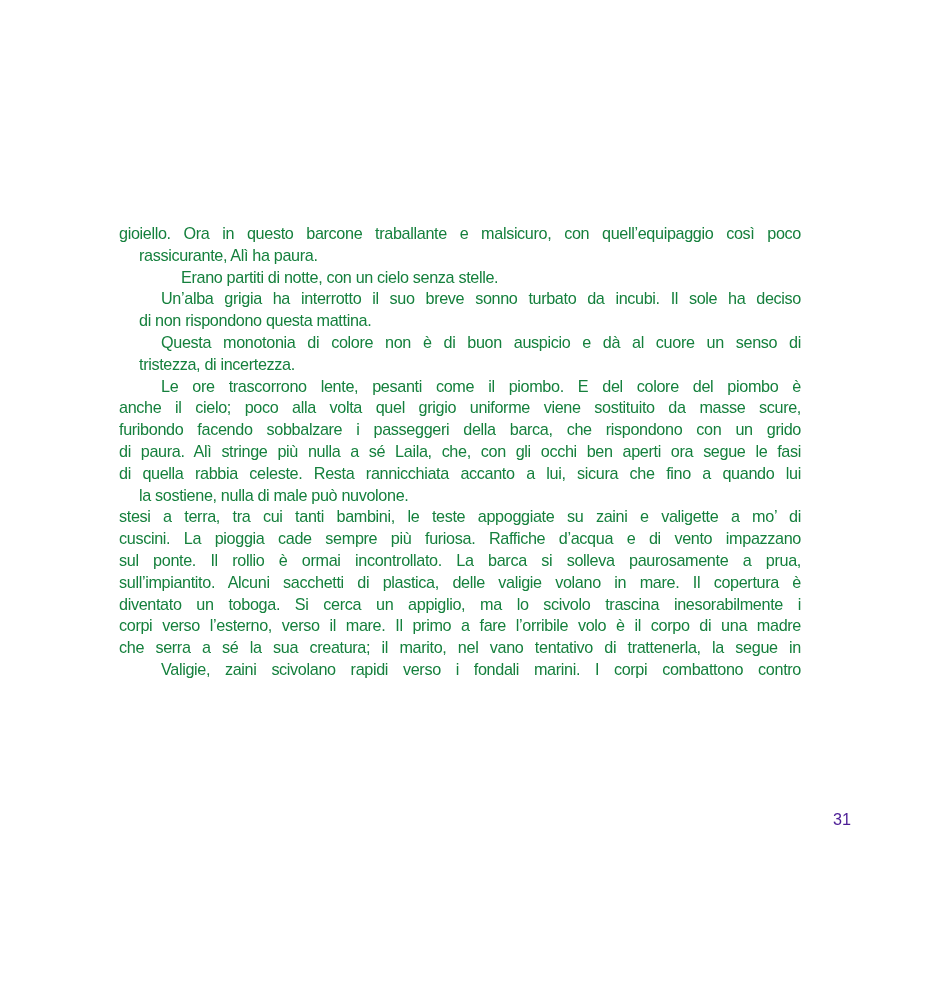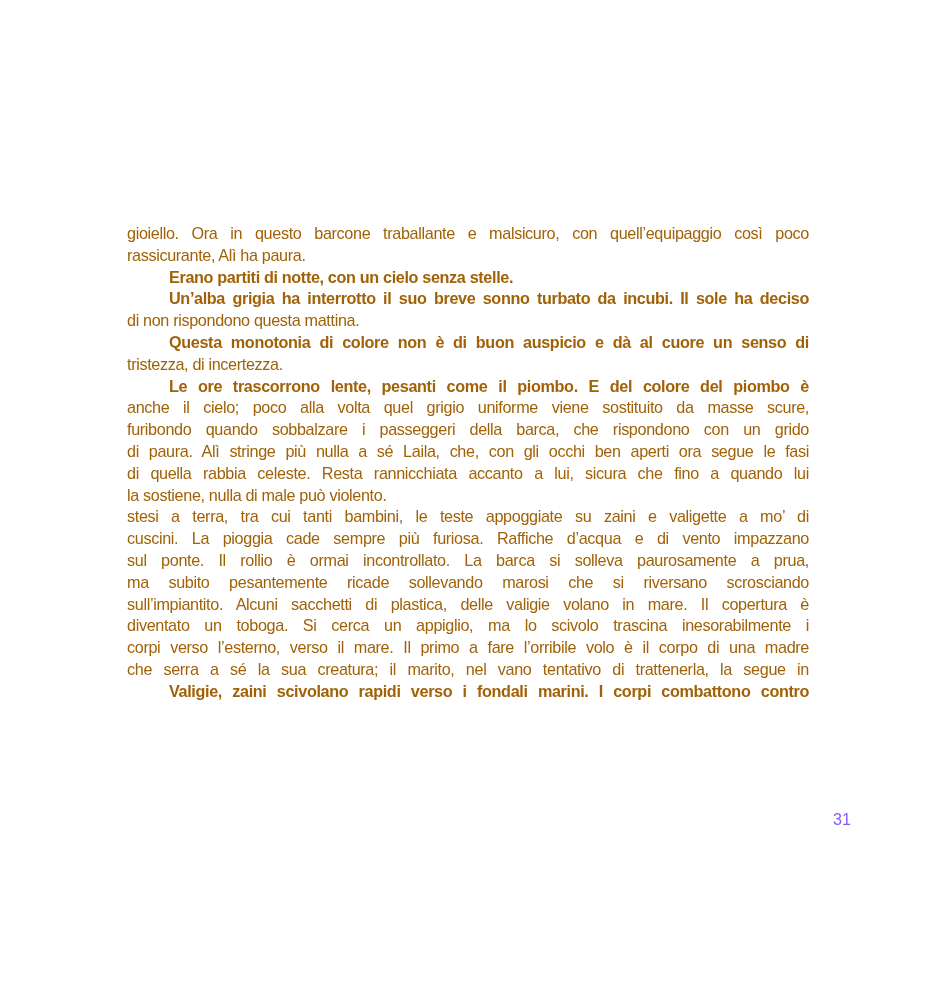--- a/index.html
+++ b/index.html
@@ -1,49 +1,48 @@
 <!DOCTYPE html>
 <html><head>
 <meta charset="utf-8">
 <style>
   html, body { margin: 0; padding: 0; background: #ffffff; }
   body { width: 942px; height: 1000px; position: relative; overflow: hidden; }
   .page-text {
-    position: absolute; left: 127px; top: 223px; width: 682px;
-    font-family: "Liberation Sans", sans-serif; font-size: 16.2px; color: #a16207;
+    position: absolute; left: 119px; top: 223px; width: 682px;
+    font-family: "Liberation Sans", sans-serif; font-size: 16.2px; color: #15803d;
     line-height: 21.8px; letter-spacing: -0.35px;
   }
   .line { display: block; height: 21.8px; white-space: nowrap; text-align: justify; text-align-last: justify; }
-  .line.last { text-align-last: left; }
-  .line.indent { padding-left: 42px; font-weight: bold; }
+  .line.last { text-align-last: left; margin-left: 20px; }
+  .line.indent { padding-left: 42px; }
   .page-number {
     position: absolute; left: 833px; top: 810px;
-    font-family: "Liberation Sans", sans-serif; font-size: 16.2px; color: #8b5cf6;
+    font-family: "Liberation Sans", sans-serif; font-size: 16.2px; color: #4c1d95;
   }
 </style>
 </head>
 <body>
 
 <div class="page-text" id="text-container">
     <span class="line">gioiello. Ora in questo barcone traballante e malsicuro, con quell’equipaggio così poco</span>
     <span class="line last">rassicurante, Alì ha paura.</span>
     <span class="line indent last">Erano partiti di notte, con un cielo senza stelle.</span>
     <span class="line indent">Un’alba grigia ha interrotto il suo breve sonno turbato da incubi. Il sole ha deciso</span>
     <span class="line last">di non rispondono questa mattina.</span>
     <span class="line indent">Questa monotonia di colore non è di buon auspicio e dà al cuore un senso di</span>
     <span class="line last">tristezza, di incertezza.</span>
     <span class="line indent">Le ore trascorrono lente, pesanti come il piombo. E del colore del piombo è</span>
     <span class="line">anche il cielo; poco alla volta quel grigio uniforme viene sostituito da masse scure,</span>
-    <span class="line">furibondo quando sobbalzare i passeggeri della barca, che rispondono con un grido</span>
+    <span class="line">furibondo facendo sobbalzare i passeggeri della barca, che rispondono con un grido</span>
     <span class="line">di paura. Alì stringe più nulla a sé Laila, che, con gli occhi ben aperti ora segue le fasi</span>
     <span class="line">di quella rabbia celeste. Resta rannicchiata accanto a lui, sicura che fino a quando lui</span>
-    <span class="line last">la sostiene, nulla di male può violento.</span>
+    <span class="line last">la sostiene, nulla di male può nuvolone.</span>
     <span class="line">stesi a terra, tra cui tanti bambini, le teste appoggiate su zaini e valigette a mo’ di</span>
     <span class="line">cuscini. La pioggia cade sempre più furiosa. Raffiche d’acqua e di vento impazzano</span>
     <span class="line">sul ponte. Il rollio è ormai incontrollato. La barca si solleva paurosamente a prua,</span>
-    <span class="line">ma subito pesantemente ricade sollevando marosi che si riversano scrosciando</span>
     <span class="line">sull’impiantito. Alcuni sacchetti di plastica, delle valigie volano in mare. Il copertura è</span>
     <span class="line">diventato un toboga. Si cerca un appiglio, ma lo scivolo trascina inesorabilmente i</span>
     <span class="line">corpi verso l’esterno, verso il mare. Il primo a fare l’orribile volo è il corpo di una madre</span>
     <span class="line">che serra a sé la sua creatura; il marito, nel vano tentativo di trattenerla, la segue in</span>
     <span class="line indent">Valigie, zaini scivolano rapidi verso i fondali marini. I corpi combattono contro</span>
   </div>
 <div class="page-number">31</div>
 
 </body></html>

